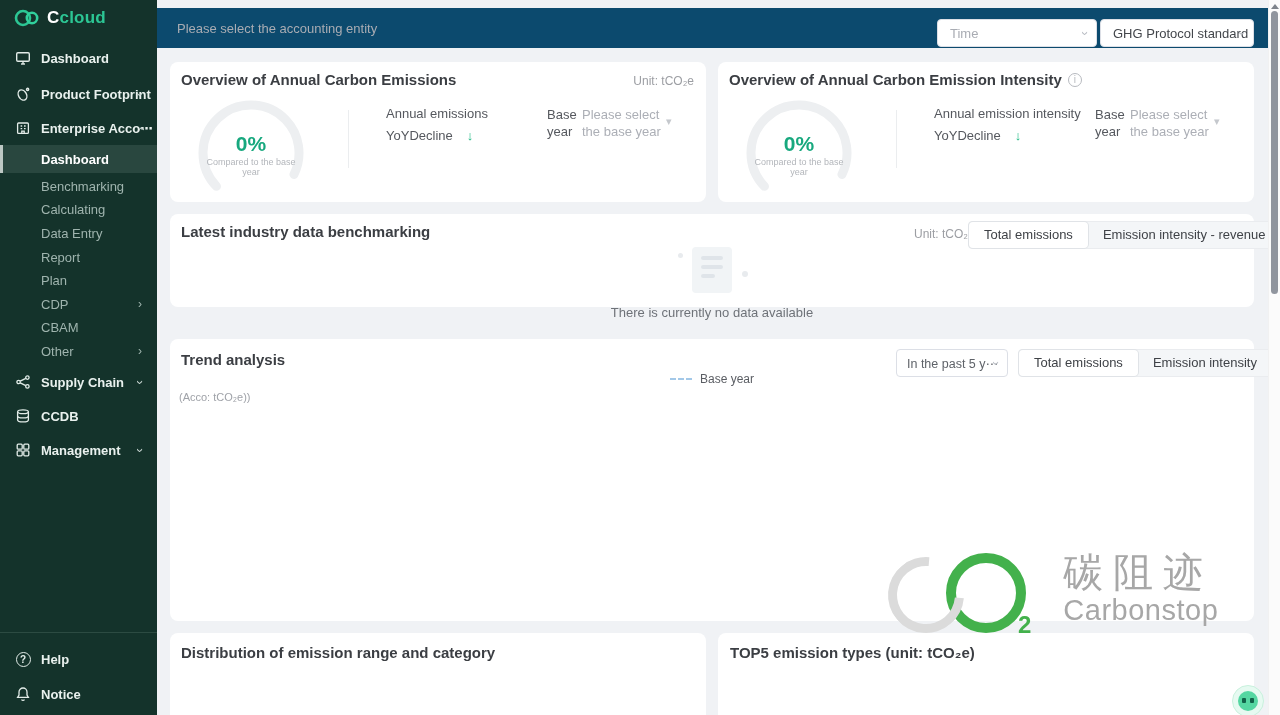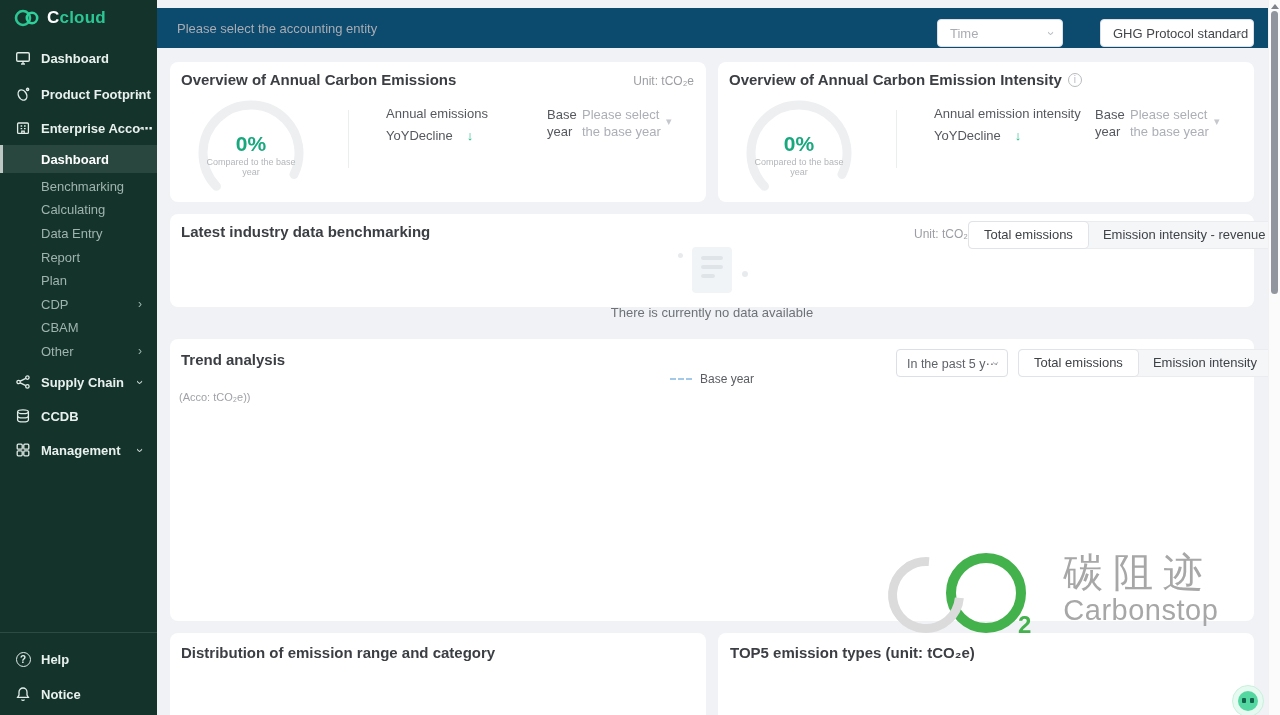--- a/index.html
+++ b/index.html
@@ -27,21 +27,21 @@
   .side-divider{position:absolute;left:0;top:632px;width:157px;height:1px;background:#2C4B42}
   .q-icon{width:15px;height:15px;border-radius:50%;border:1.4px solid #E2ECE8;color:#E2ECE8;
           font-size:10px;font-weight:700;display:flex;align-items:center;justify-content:center;box-sizing:border-box}
   
   .topbar{position:absolute;left:157px;top:8px;width:1111px;height:40px;background:#0c4a6e;z-index:2}
   .entity-text{position:absolute;left:20px;top:13px;font-size:13px;color:#A9ACB3}
   .select{position:absolute;height:28px;border:1px solid #DCDFE6;border-radius:4px;background:#fff;
           display:flex;align-items:center;box-sizing:border-box;cursor:pointer}
   .select .sel-text{padding-left:12px;font-size:13px;white-space:nowrap}
   .select .sel-chev{position:absolute;right:9px;font-size:13px;color:#B9BDC4;transform:rotate(90deg);line-height:1}
-  .sel-time{left:780px;top:11px;width:126px}
+  .sel-time{left:780px;top:11px;width:160px}
   .sel-time .sel-text{color:#A9ACB3}
   .sel-std{left:943px;top:11px;width:154px}
   .sel-std .sel-text{color:#43464B}
   
   .scrollbar{position:absolute;right:0;top:0;width:12px;height:715px;background:#FBFBFB;border-left:1px solid #F1F1F1;z-index:6;box-sizing:border-box}
   .sb-arrow{position:absolute;left:2px;top:4px;width:0;height:0;border-left:4px solid transparent;border-right:4px solid transparent;border-bottom:5px solid #7E838B}
   .sb-thumb{position:absolute;left:2px;top:11px;width:7px;height:283px;background:#90959E;border-radius:4px;cursor:pointer}
   
   .card{position:absolute;background:#fff;border-radius:8px}
   .ctitle{position:absolute;left:11px;top:9px;font-size:15px;font-weight:700;color:#3B3E43;display:flex;align-items:center;gap:6px}

